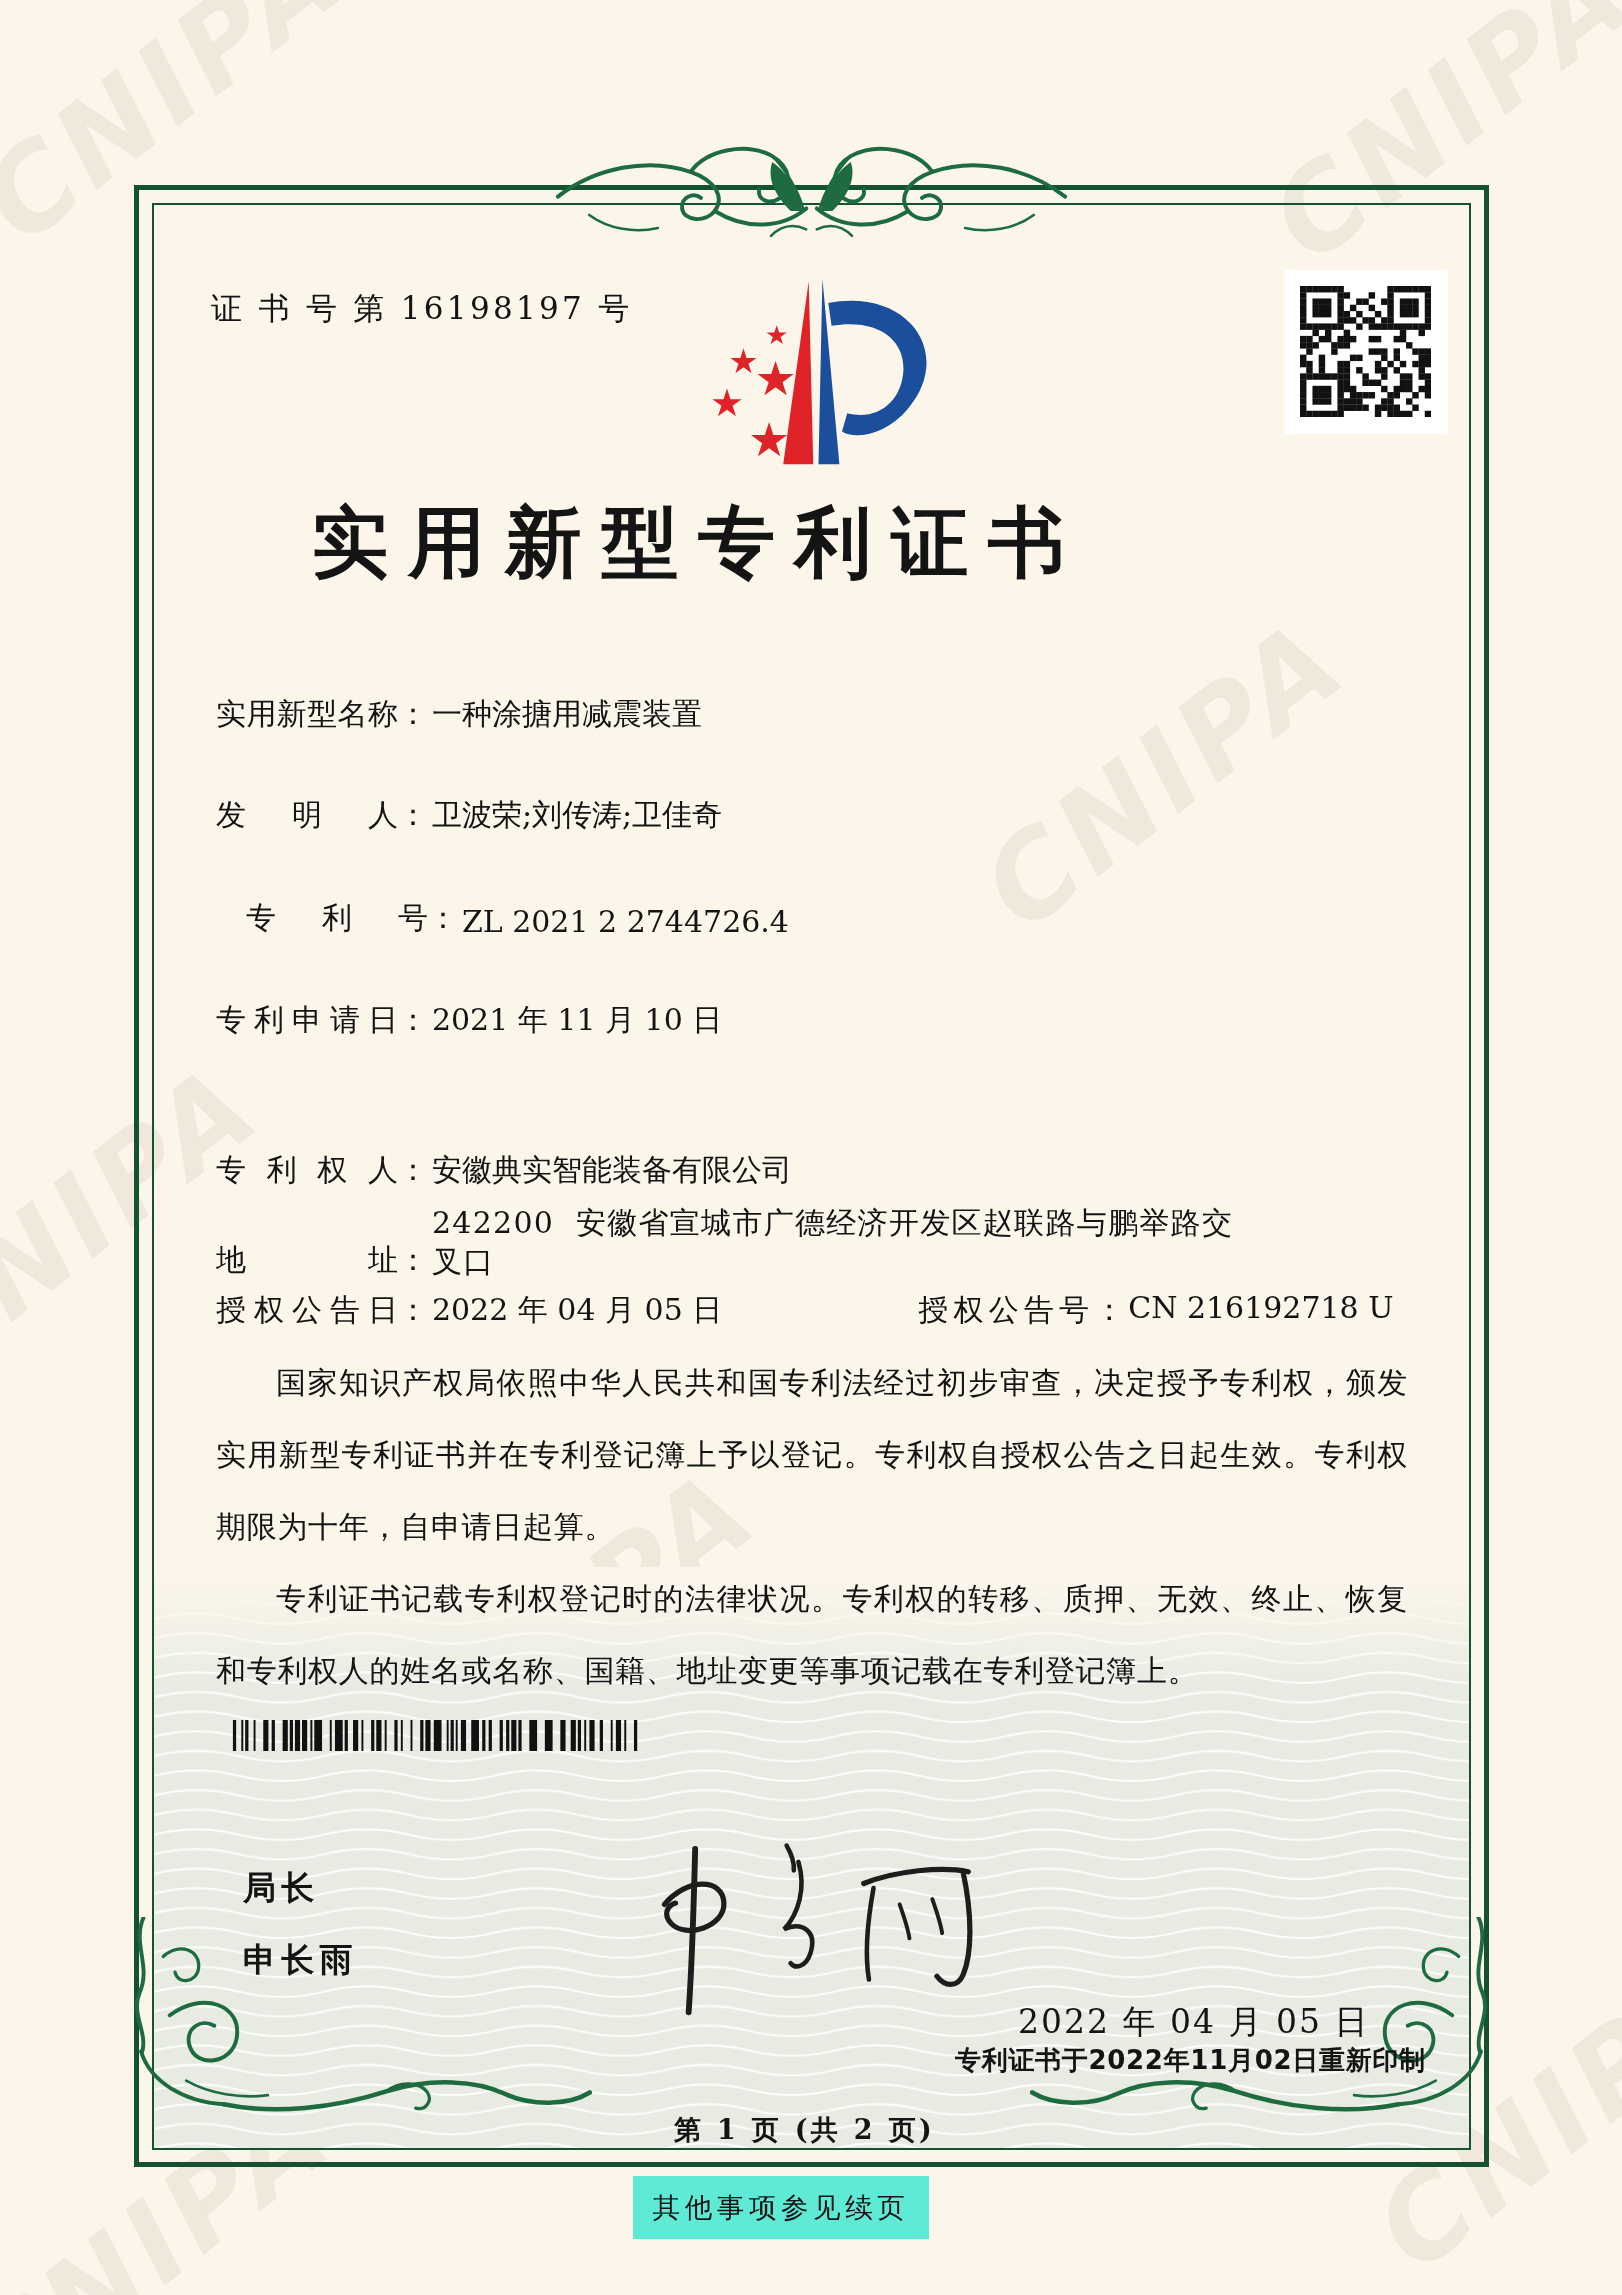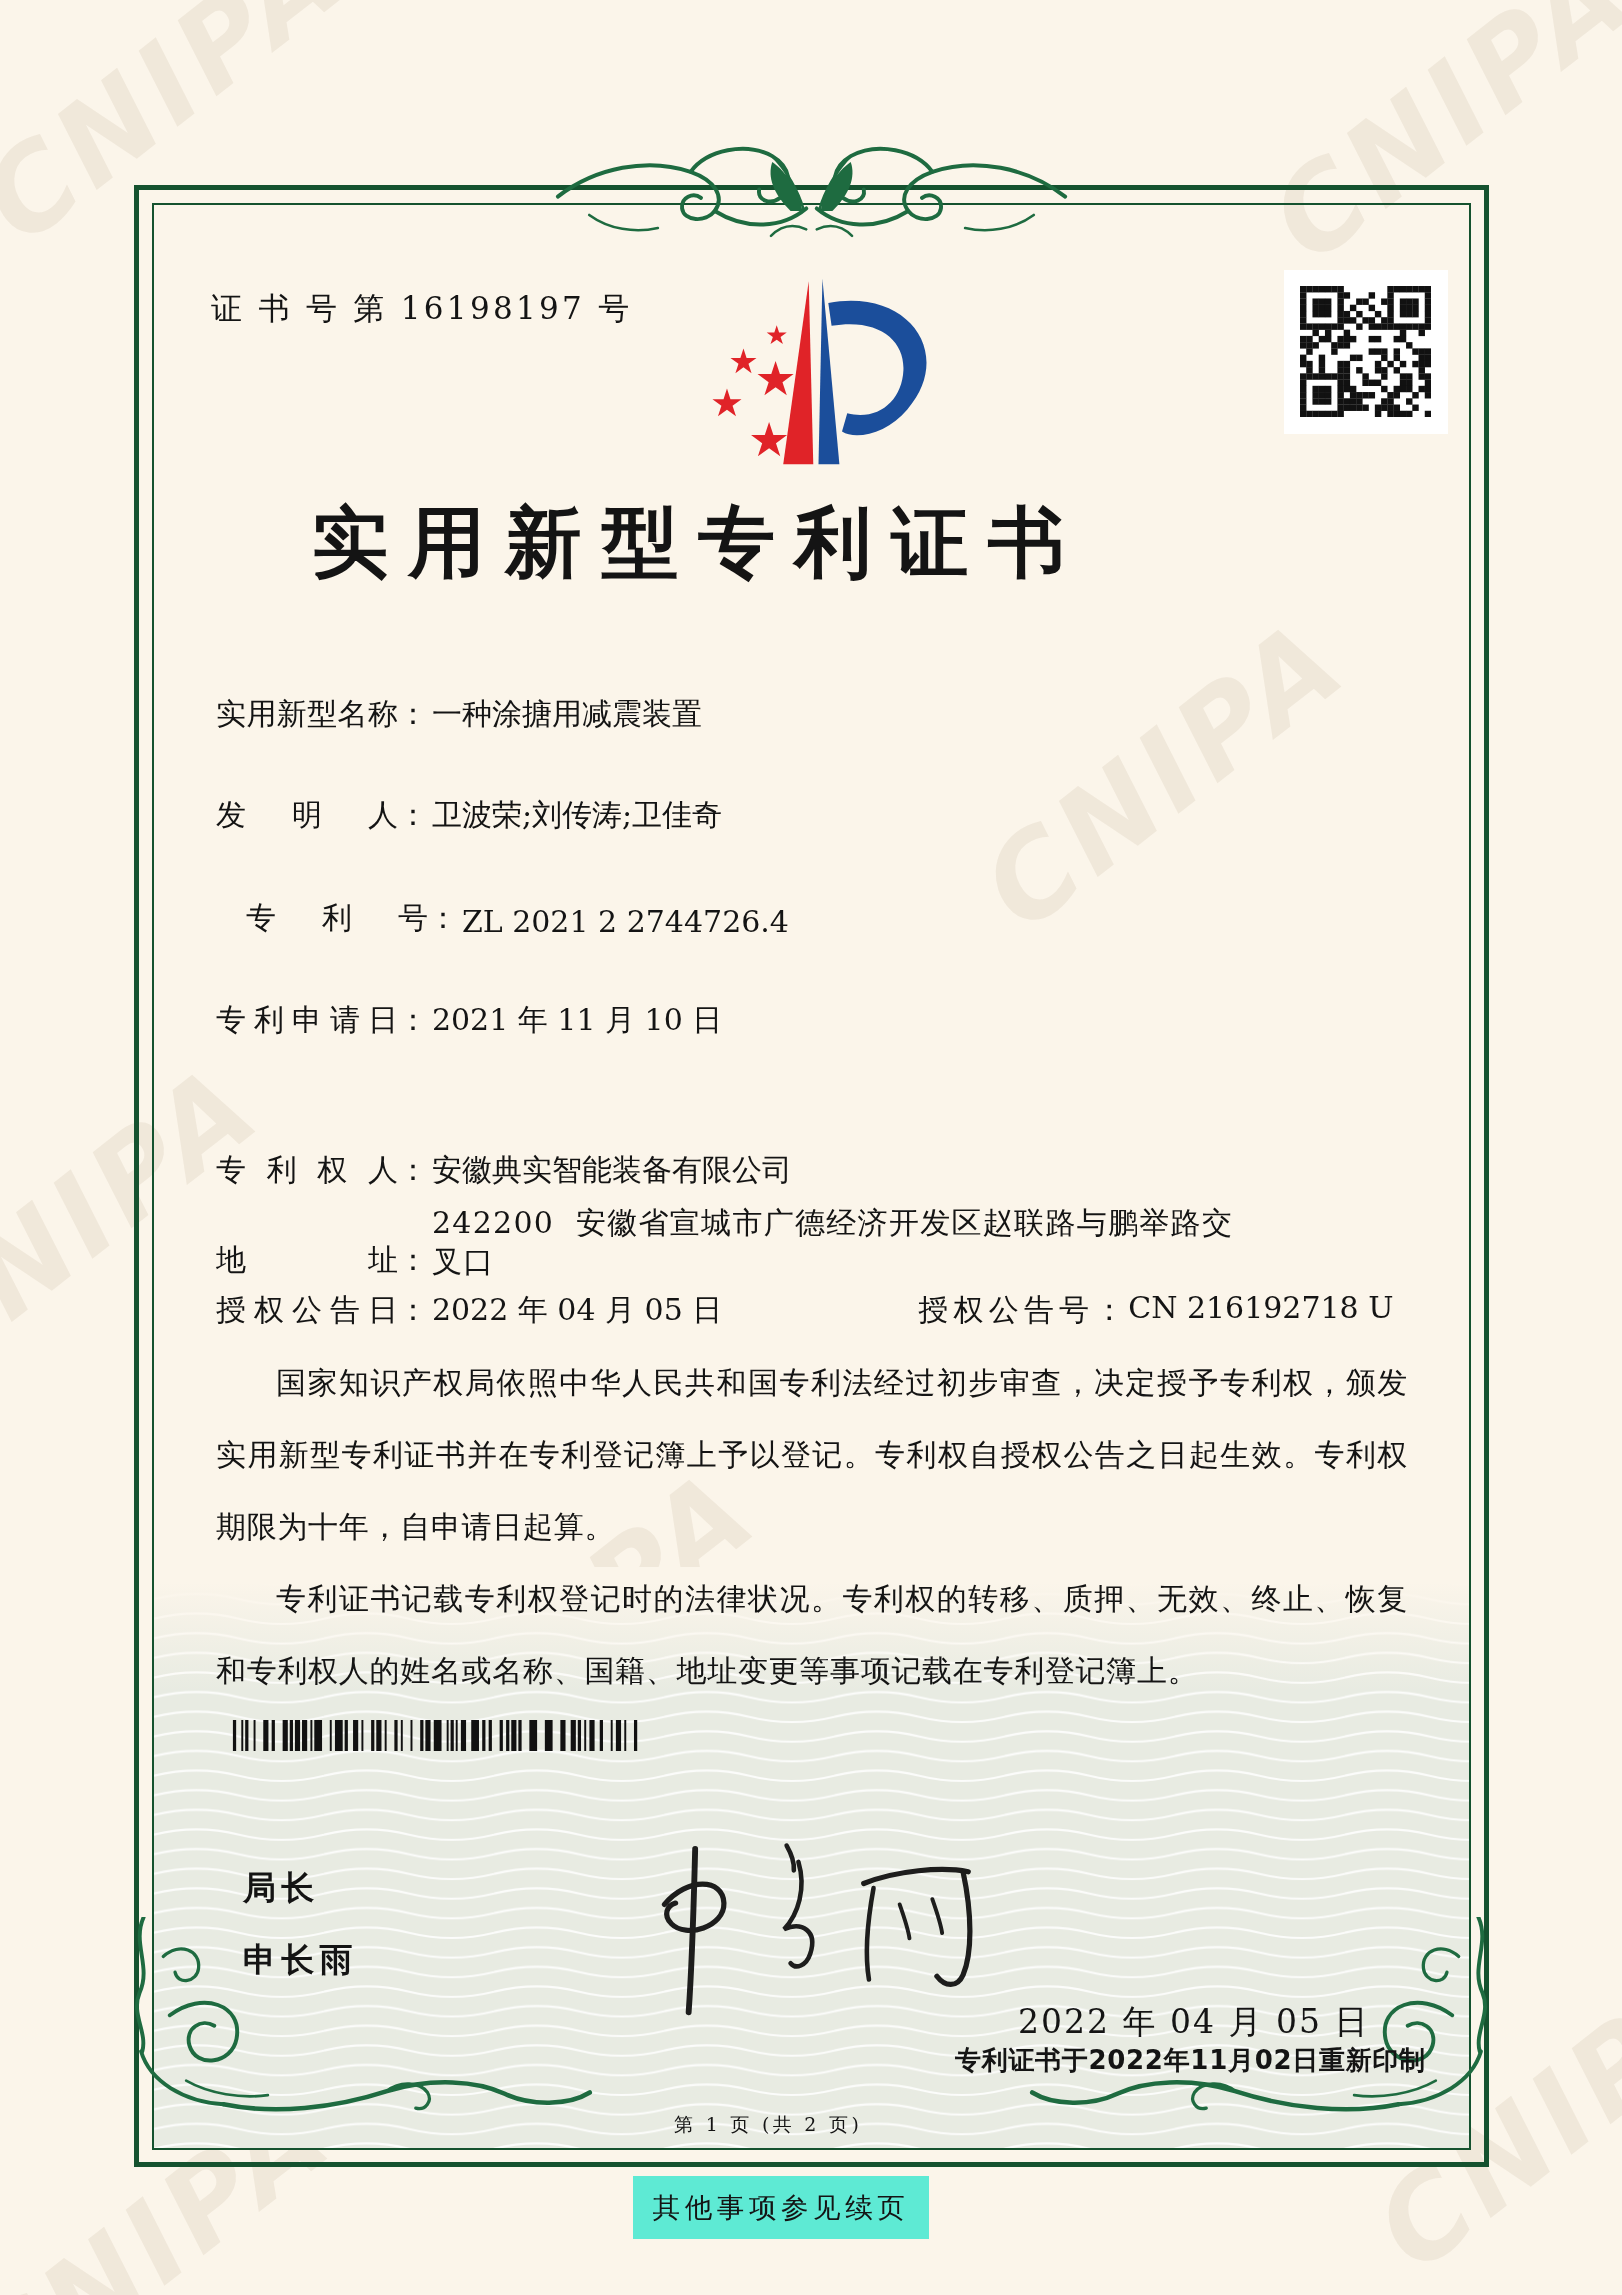--- a/index.html
+++ b/index.html
@@ -39,21 +39,21 @@
   .paras p{margin:0;text-indent:60px;letter-spacing:0.7px;}
   
   .barcode{left:230px;top:1720px;}
   
   .signer{left:243px;font-size:33px;font-weight:bold;letter-spacing:5.2px;
     font-family:"DejaVu Sans","Liberation Sans",sans-serif;}
   
   .issue-date{left:1018px;top:2000px;font-size:33px;letter-spacing:2px;}
   .reprint{left:955px;top:2043px;font-size:26px;font-weight:bold;letter-spacing:0.7px;
     font-family:"DejaVu Sans","Liberation Sans",sans-serif;}
-  .pageinfo{left:674px;top:2112px;font-size:19px;letter-spacing:3.3px;}
+  .pageinfo{left:674px;top:2112px;font-size:27px;letter-spacing:3.3px;font-weight:bold;}
   .contnote{left:633px;top:2176px;width:296px;height:63px;background:#5eead4;
     text-align:center;line-height:63px;font-size:27.5px;letter-spacing:4.6px;}
   .qrbox{left:1284px;top:270px;width:164px;height:164px;background:#fff;}
   svg{display:block;}
 </style>
 </head>
 <body>
 
 <div id="page">
 

